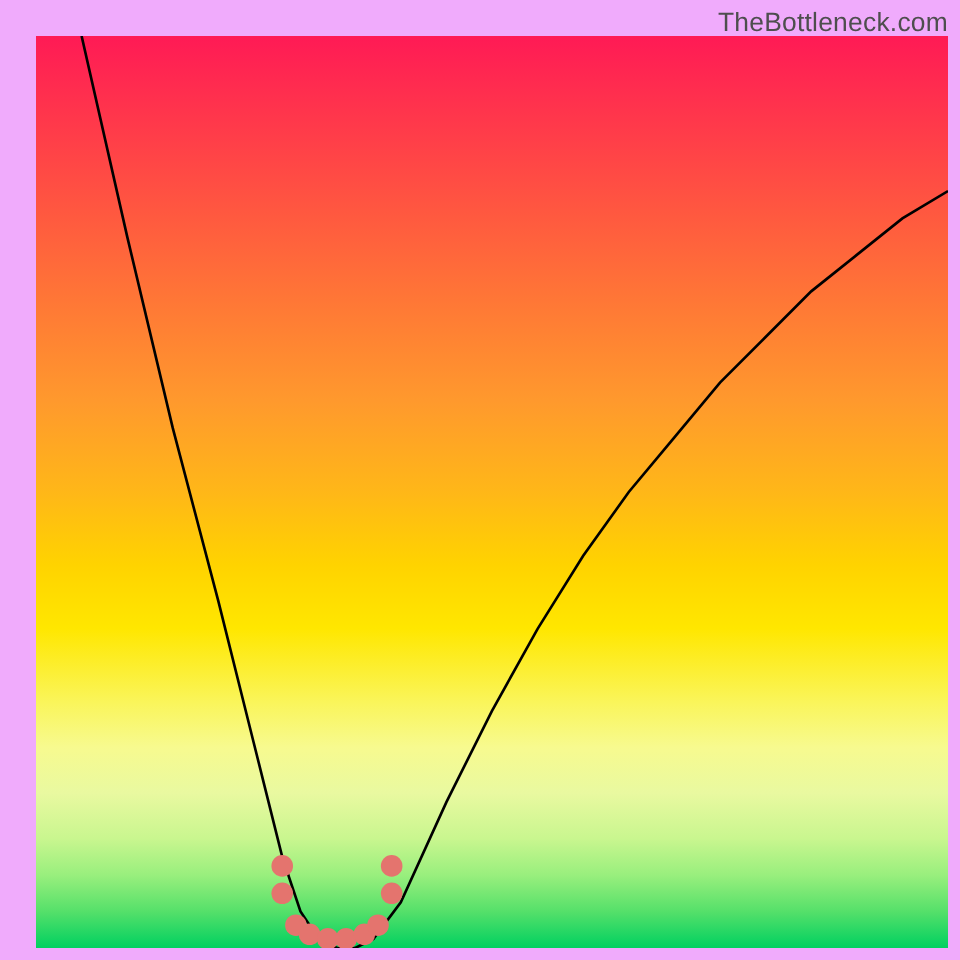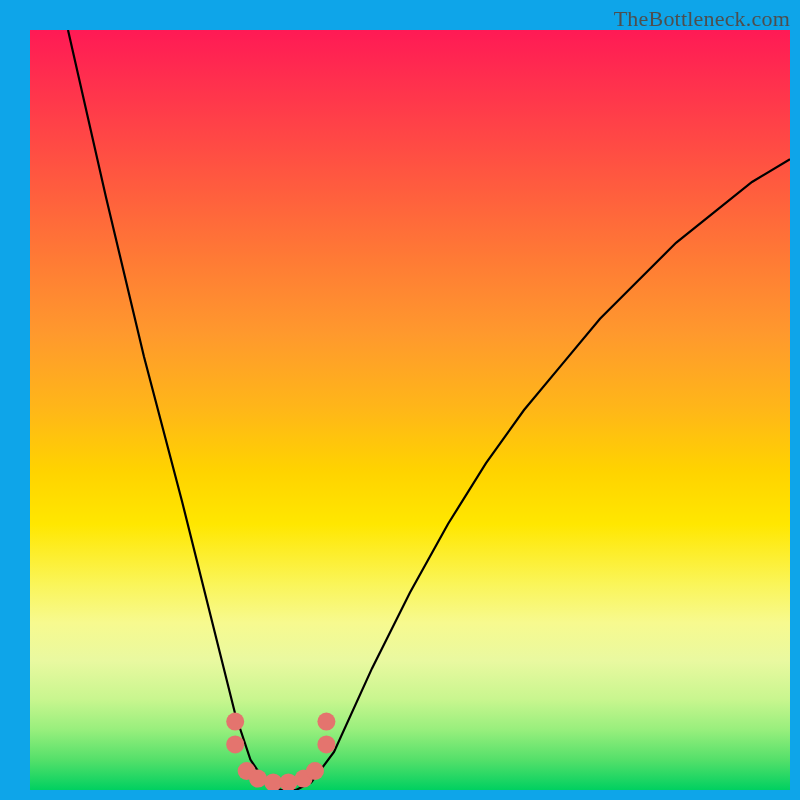--- a/index.html
+++ b/index.html
@@ -7,22 +7,21 @@
     padding: 0;
     width: 800px;
     height: 800px;
     background: #000;
     overflow: hidden;
     font-family: Arial, Helvetica, sans-serif;
   }
   .frame {
     position: absolute;
     inset: 0;
-    background: #0ea5e9;
-    font-family: Liberation Serif, serif;
+    background: #f0abfc;
   }
   .plot-area {
     position: absolute;
     left: 30px;
     top: 30px;
     width: 760px;
     height: 760px;
     overflow: hidden;
   }
   .gradient {

